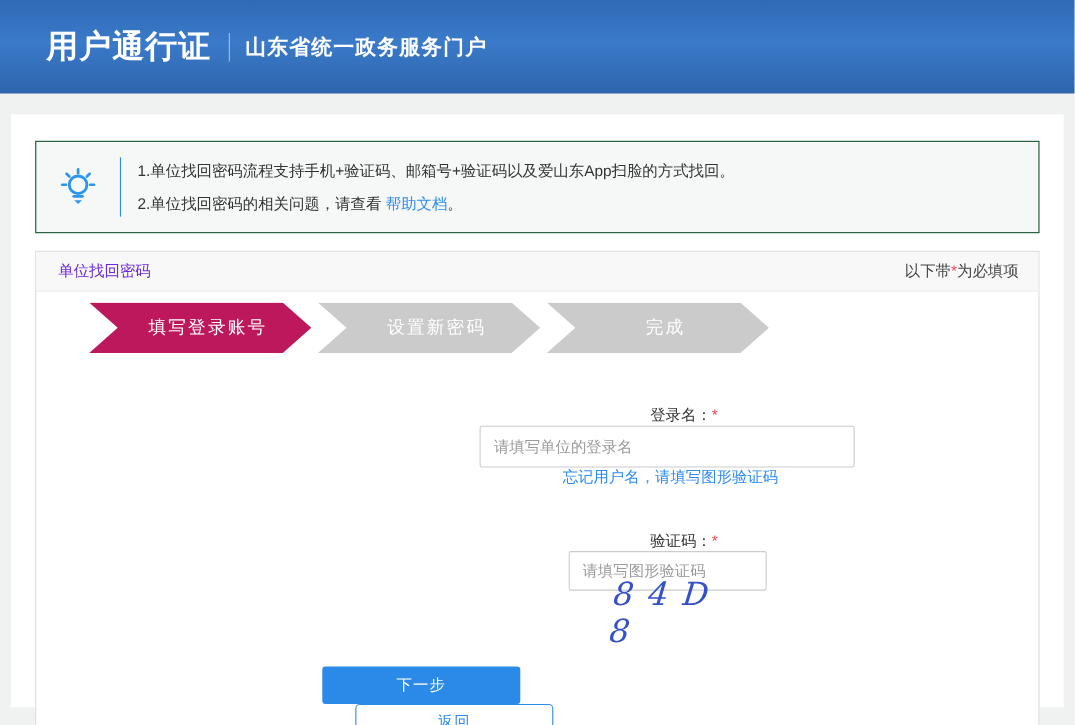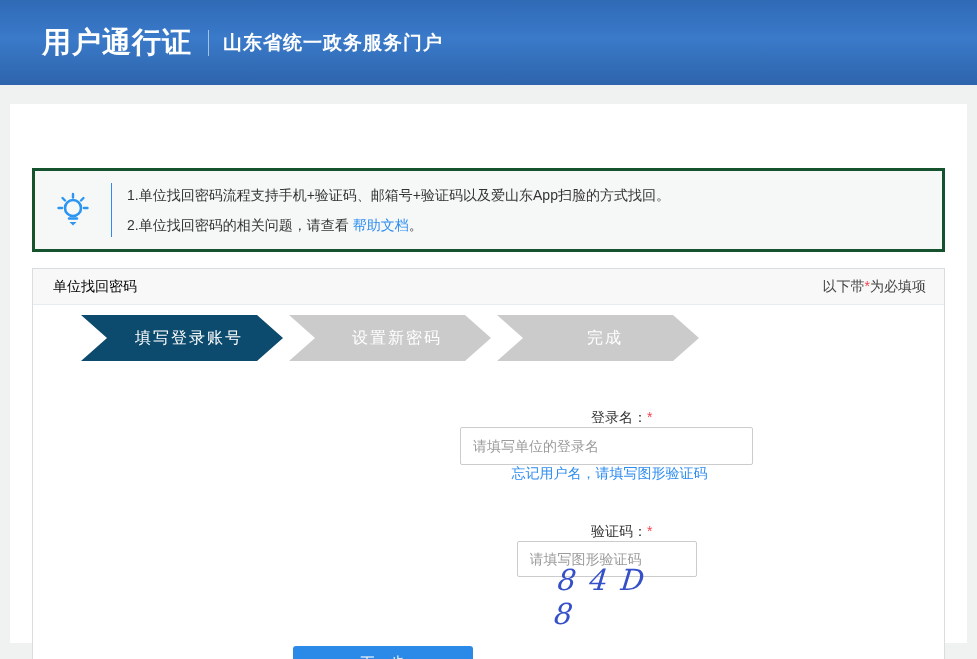--- a/index.html
+++ b/index.html
@@ -42,26 +42,25 @@
   
   .card {
     margin: 19px 10px 0 10px;
     background: #ffffff;
     height: 539px;
     padding: 24px 22px;
   }
 
   
   .tip-box {
-    border: 3px solid #14532d;
+    border: 1px solid #14532d;
     background: #f6f8f8;
     height: 84px;
     display: flex;
     align-items: center;
-    margin-top: 40px;
   }
   .tip-icon-wrap {
     width: 76px;
     display: flex;
     justify-content: center;
     align-items: center;
     flex-shrink: 0;
   }
   .tip-divider {
     width: 1px;
@@ -86,21 +85,21 @@
   .panel-header {
     height: 36px;
     background: #f8f8f8;
     border-bottom: 1px solid #e8ebee;
     display: flex;
     justify-content: space-between;
     align-items: center;
     padding: 0 18px 0 20px;
     font-size: 14px;
   }
-  .panel-title { color: #000000; }
+  .panel-title { color: #6d28d9; }
   .required-note { color: #444; }
   .star { color: #f5424d; }
 
   
   .steps {
     display: flex;
     margin: 10px 0 0 48px;
   }
   .step {
     width: 202px;
@@ -109,21 +108,21 @@
     display: flex;
     align-items: center;
     justify-content: center;
     padding-left: 14px;
     font-size: 16px;
     color: #ffffff;
     letter-spacing: 2px;
     background: #cbcbcb;
     clip-path: polygon(0% 0%, calc(100% - 26px) 0%, 100% 50%, calc(100% - 26px) 100%, 0% 100%, 26px 50%);
   }
-  .step.active { background: #0c4a6e; }
+  .step.active { background: #be185d; }
 
   
   .form-area { padding-bottom: 70px; }
   .form-row {
     display: flex;
     align-items: center;
     margin-left: 228px;
     flex-direction: column;
   }
   .row-login   { margin-top: 48px; }
@@ -131,21 +130,21 @@
   .form-label {
     width: 100px;
     text-align: right;
     font-size: 14px;
     color: #333;
     flex-shrink: 0;
   }
   .text-input {
     margin-left: 8px;
     height: 38px;
-    width: 293px;
+    width: 341px;
     border: 1px solid #cccccc;
     border-radius: 2px;
     padding: 0 12px;
     font-size: 14px;
     color: #333;
     outline: none;
     background: #fff;
     font-family: "Liberation Sans", "DejaVu Sans", sans-serif;
   }
   .text-input::placeholder { color: #9b9b9b; }

